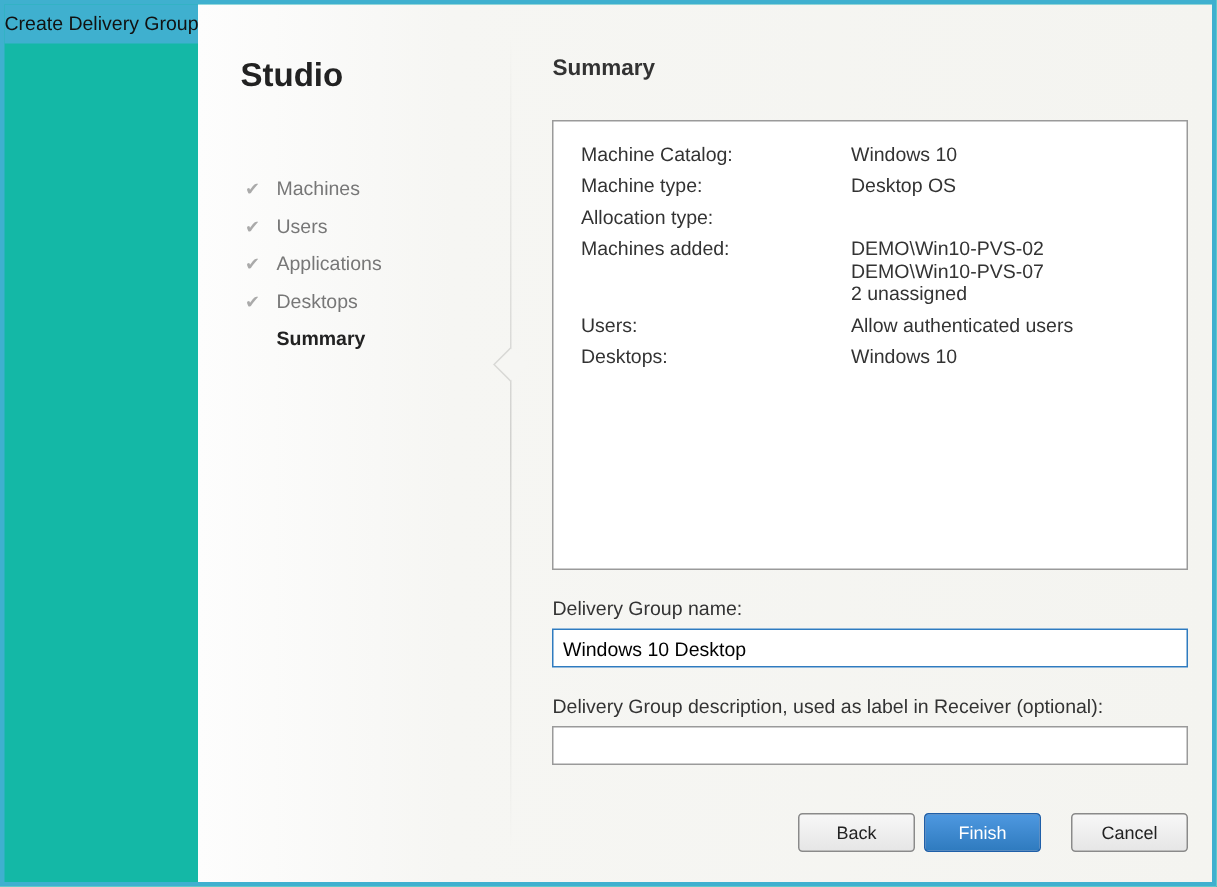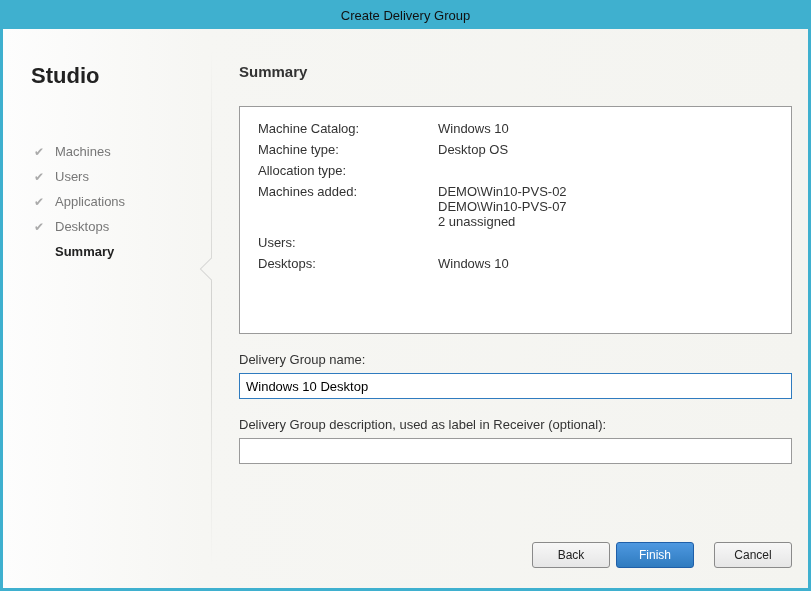--- a/index.html
+++ b/index.html
@@ -9,21 +9,21 @@
     font-size: 13px;
     color: #333;
     background: #fff;
   }
   .window {
     width: 811px;
     height: 591px;
     border: 3px solid #3fb0cf;
     background: #14b8a6;
     display: flex;
-    flex-direction: column;
+    flex-direction: row;
   }
   .titlebar {
     height: 26px;
     background: #3fb0cf;
     text-align: center;
     line-height: 26px;
     font-size: 13px;
     color: #111;
   }
   .client {
@@ -87,21 +87,21 @@
   }
   .main h2 {
     margin: 8px 0 26px 0;
     font-size: 15px;
     font-weight:700;
     color:#333;
   }
   .summary-box {
     border:1px solid #9a9a9a;
     background:#fff;
-    height: 228px;
+    height: 300px;
     padding: 14px 18px;
     overflow:hidden;
   }
   .row { display:flex; margin-bottom:6px; font-size:13px; }
   .row .label { width:180px; color:#333; }
   .row .value { flex:1; color:#333; }
   .value-line { display:block; }
   .field-label {
     margin: 18px 0 6px 0;
     font-size:13px;
@@ -201,20 +201,23 @@
         <div class="row">
           <div class="label">Machines added:</div>
           <div class="value">
             <span class="value-line">DEMO\Win10-PVS-02</span>
             <span class="value-line">DEMO\Win10-PVS-07</span>
             <span class="value-line">2 unassigned</span>
           </div>
         </div>
         <div class="row">
           <div class="label">Users:</div>
+          <div class="value">
+            <span class="value-line">Allow authenticated users</span>
+          </div>
         </div>
         <div class="row">
           <div class="label">Desktops:</div>
           <div class="value">
             <span class="value-line">Windows 10</span>
           </div>
         </div>
       </div>
 
       <div class="field-label">Delivery Group name:</div>

